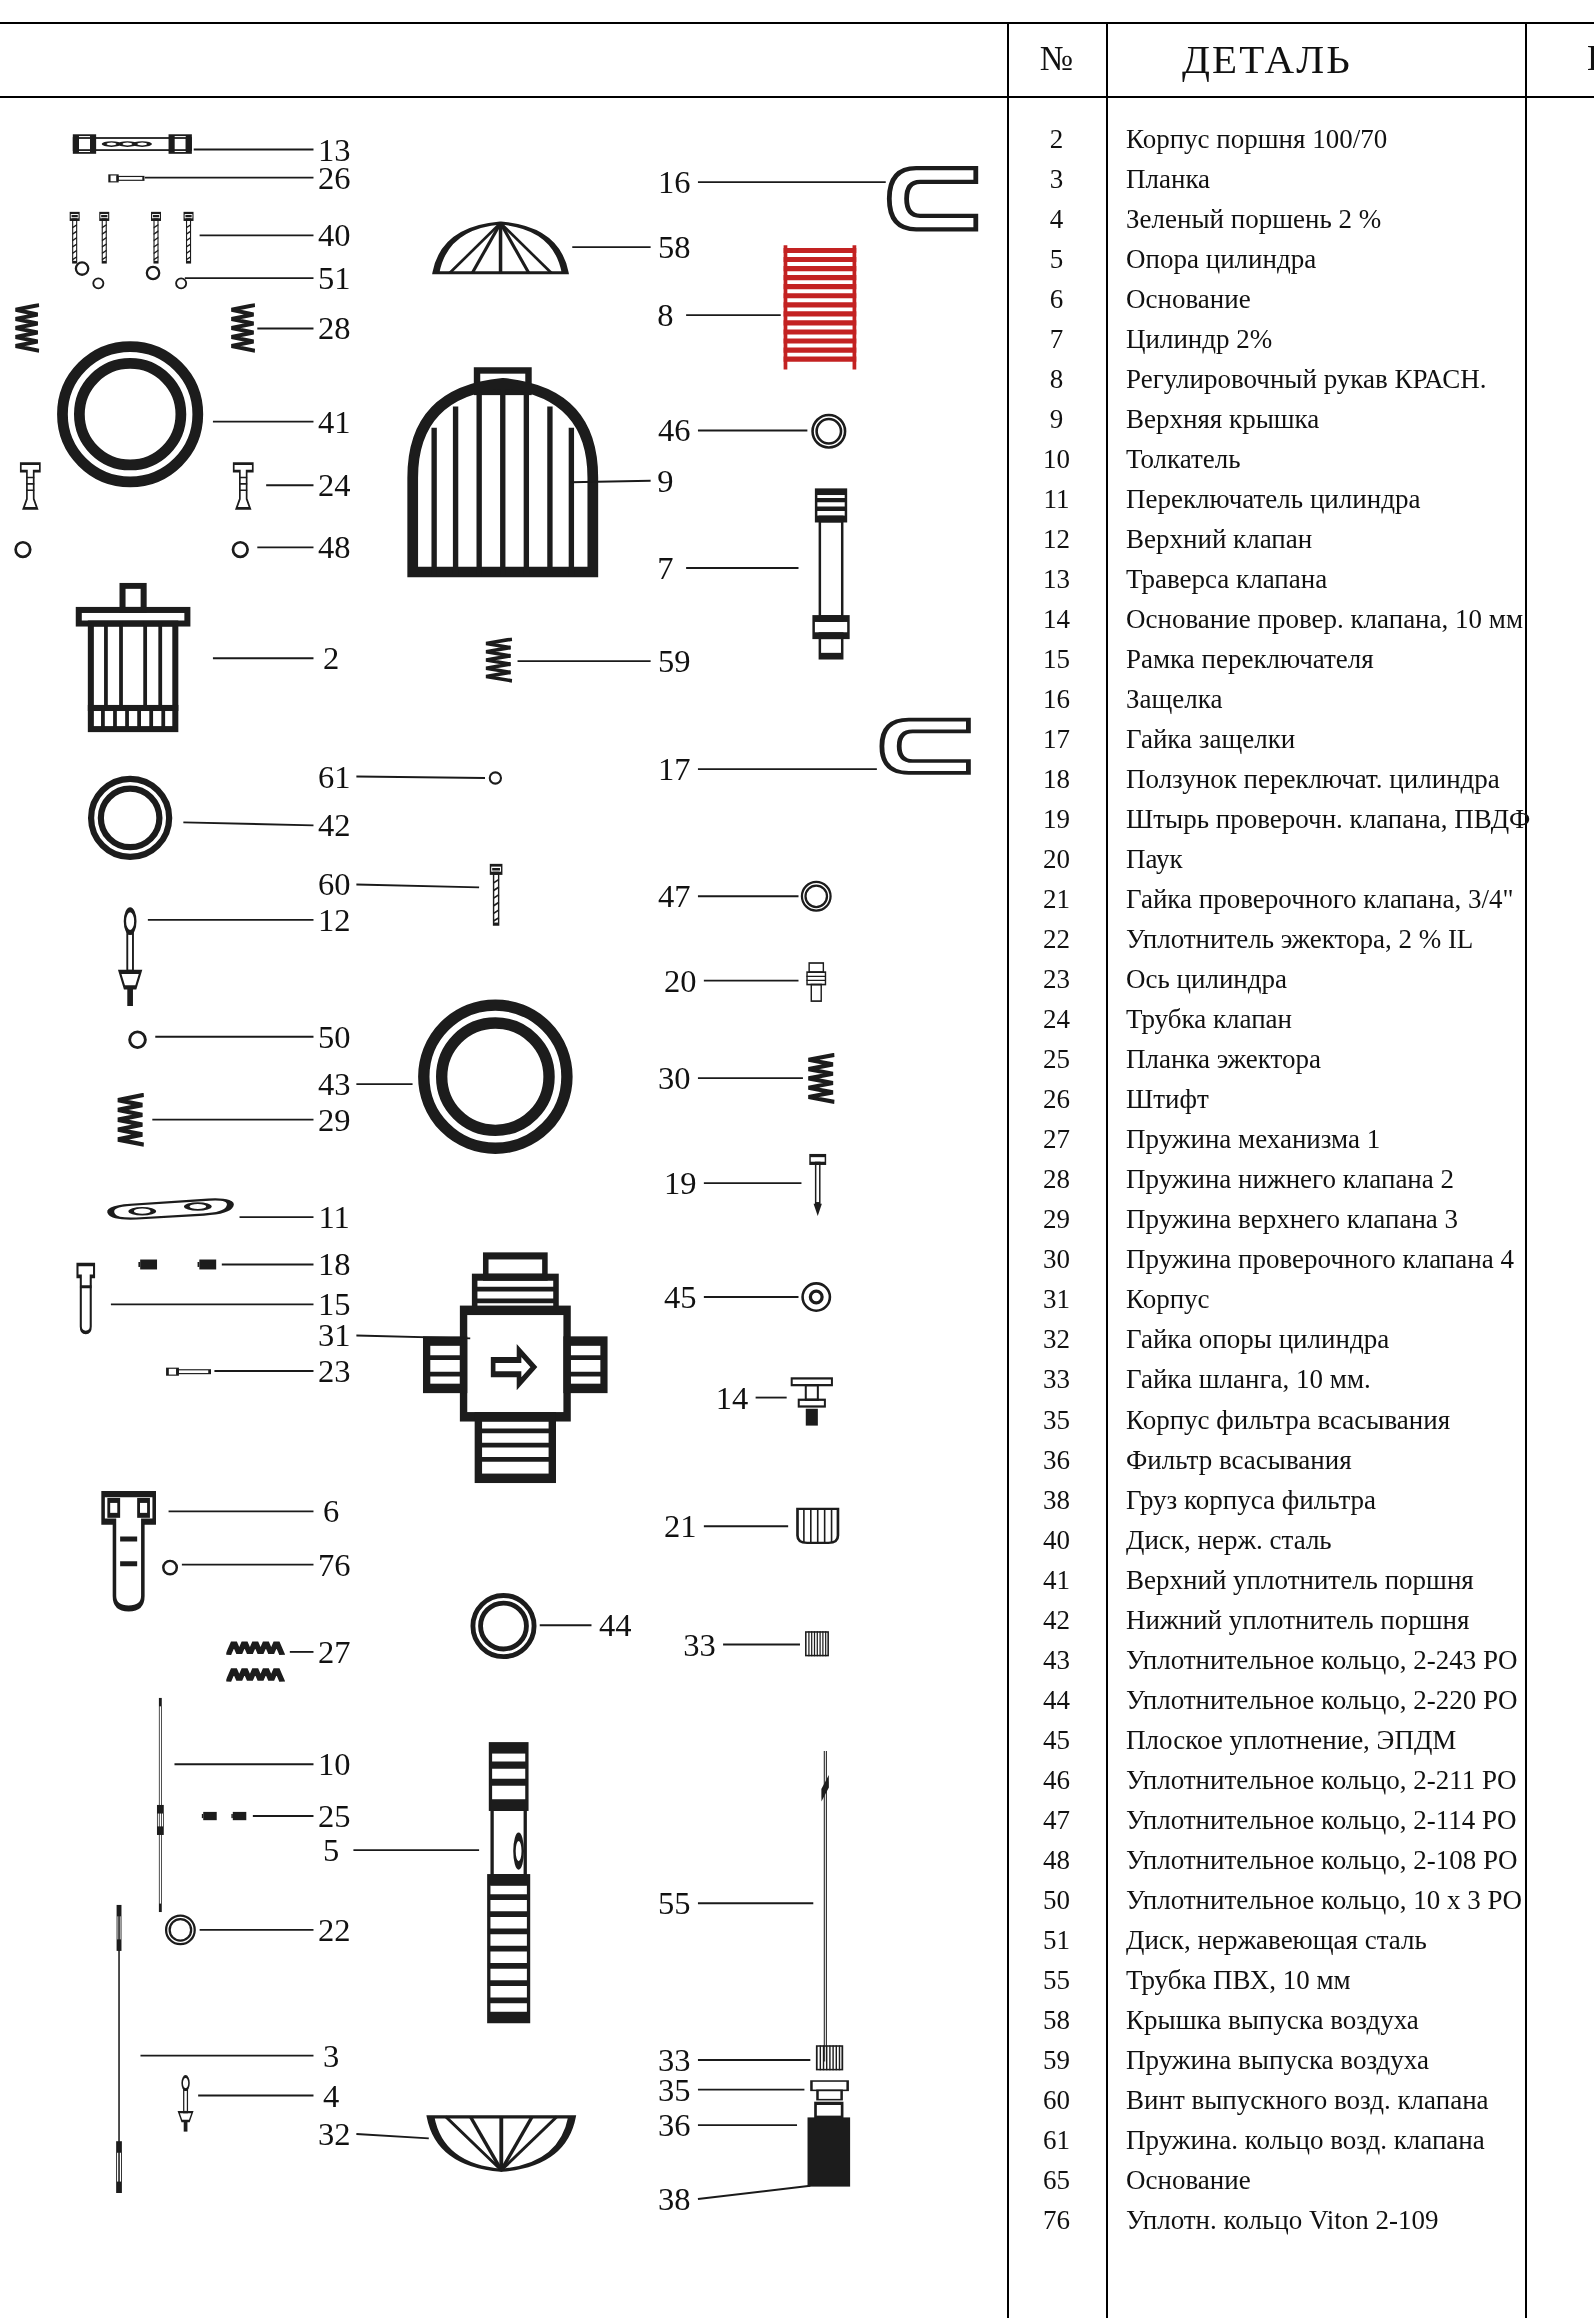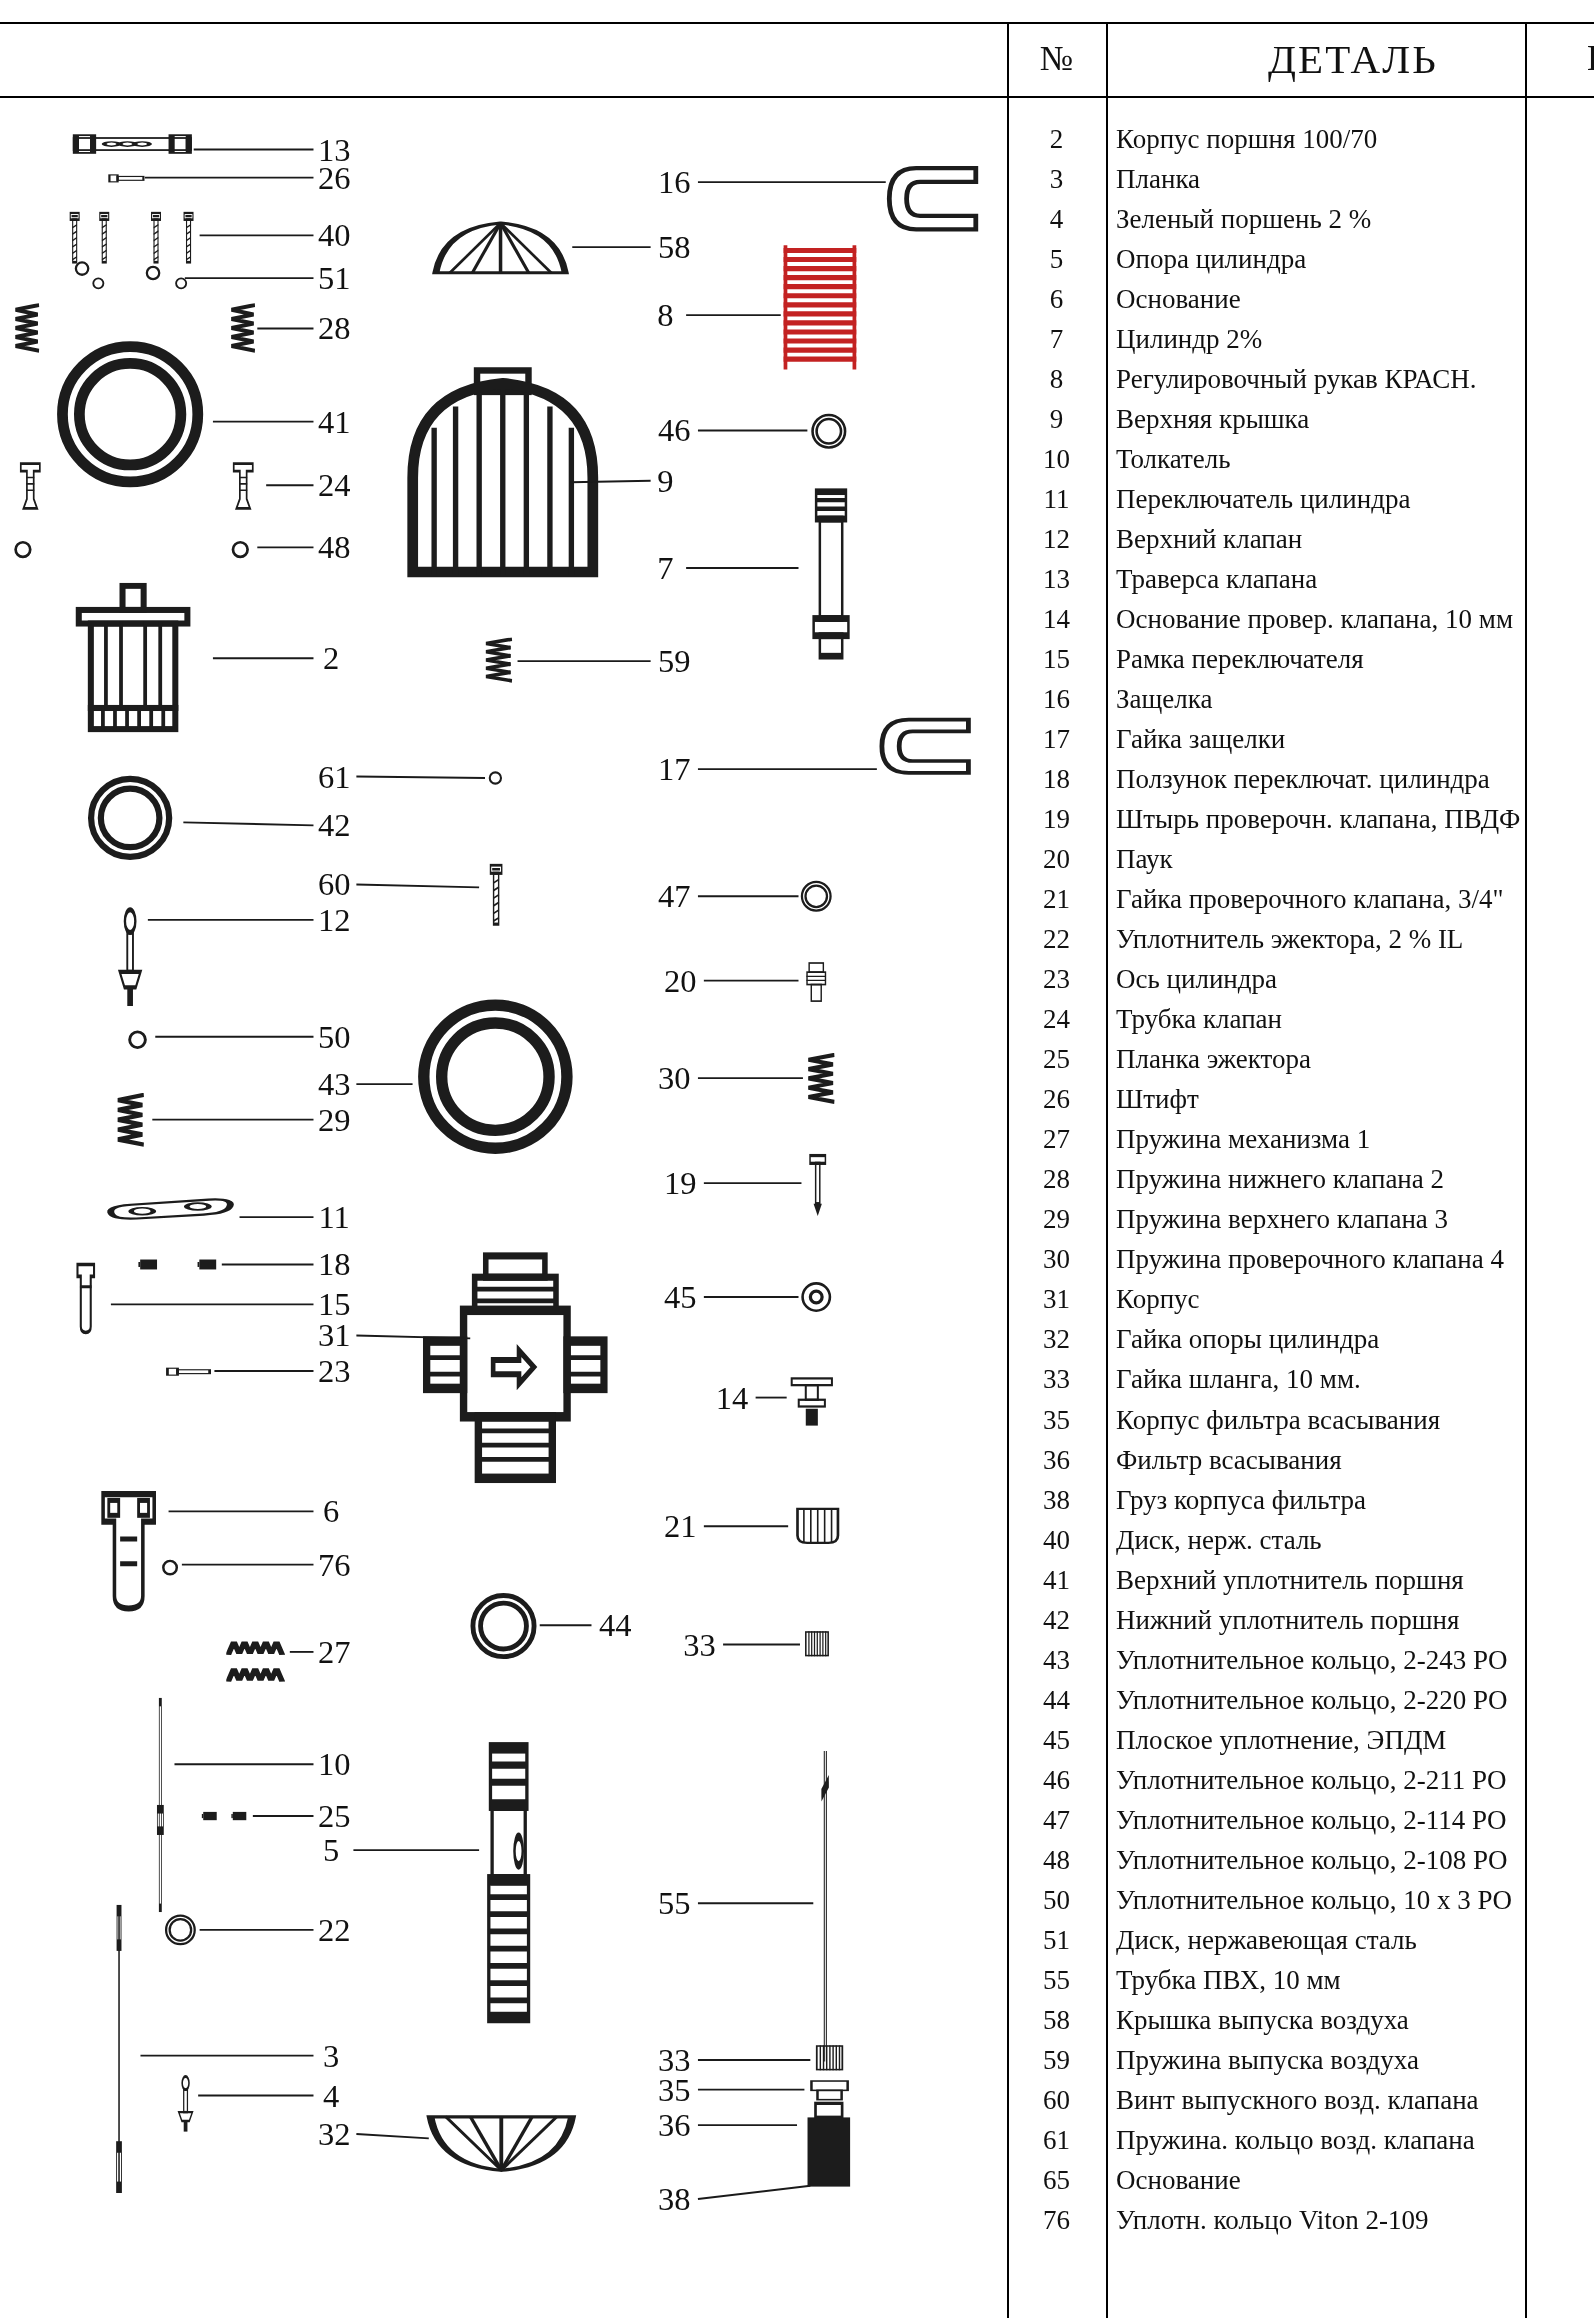--- a/index.html
+++ b/index.html
@@ -6,30 +6,30 @@
   .sheet{
     position:relative;width:1595px;height:2319px;background:#ffffff;
     overflow:hidden;font-family:"Liberation Serif",serif;color:#111;
   }
   .hline,.vline{position:absolute;background:#000;}
   .hline{height:2.2px;left:0;width:1595px;}
   .vline{width:2.2px;top:22px;height:2296px;}
 
   .hdr{position:absolute;top:22px;height:74px;display:flex;align-items:center;justify-content:center;}
   .hdr-num{left:1007px;width:99px;font-size:35px;}
-  .hdr-part{left:1144px;width:418px;font-size:41px;letter-spacing:2.2px;}
+  .hdr-part{left:1058px;width:418px;font-size:41px;letter-spacing:2.2px;}
   .hdr-extra{left:1587px;width:44px;font-size:35px;justify-content:flex-start;}
 
   .rows{
     position:absolute;left:1007px;top:124px;width:588px;height:2112px;
     display:flex;flex-direction:column;justify-content:space-between;
   }
   .prow{display:flex;align-items:center;}
   .pnum{width:99px;text-align:center;font-size:27px;flex:0 0 99px;}
-  .pname{flex:1;padding-left:10px;font-size:27px;white-space:nowrap;}
+  .pname{flex:1;padding-left:20px;font-size:27px;white-space:nowrap;}
 
   #diagram{position:absolute;left:0;top:0;}
   #diagram .leader{stroke:#1a1a1a;stroke-width:2.5;}
   #diagram text{
     font-family:"Liberation Serif",serif;font-size:44px;fill:#111;
     text-anchor:middle;dominant-baseline:central;
   }
   .st{fill:none;stroke:currentColor;stroke-linecap:square;}
   .fl{fill:currentColor;stroke:none;}
 </style>

